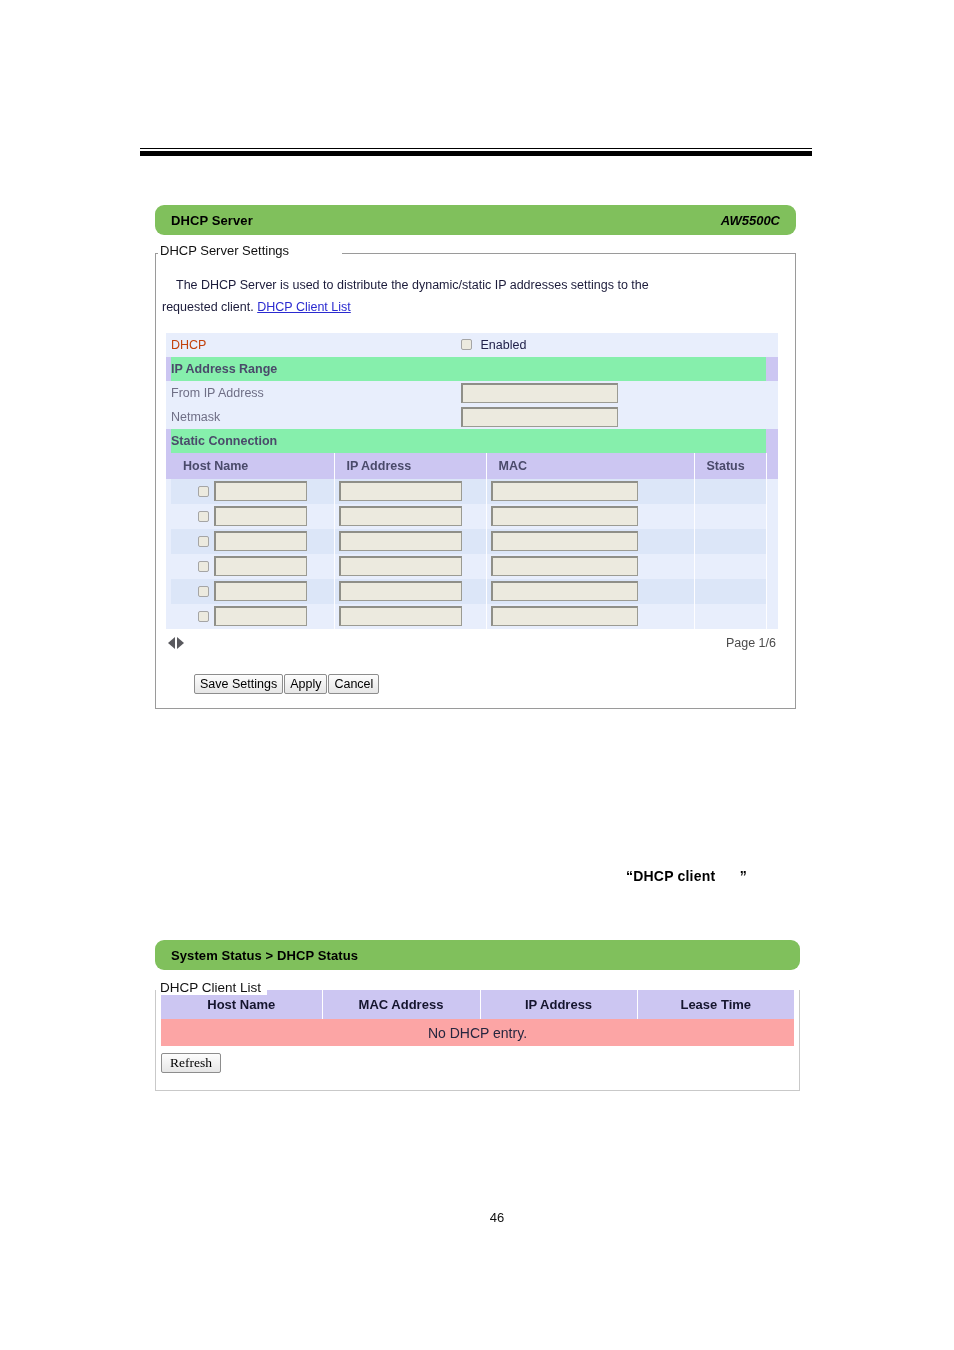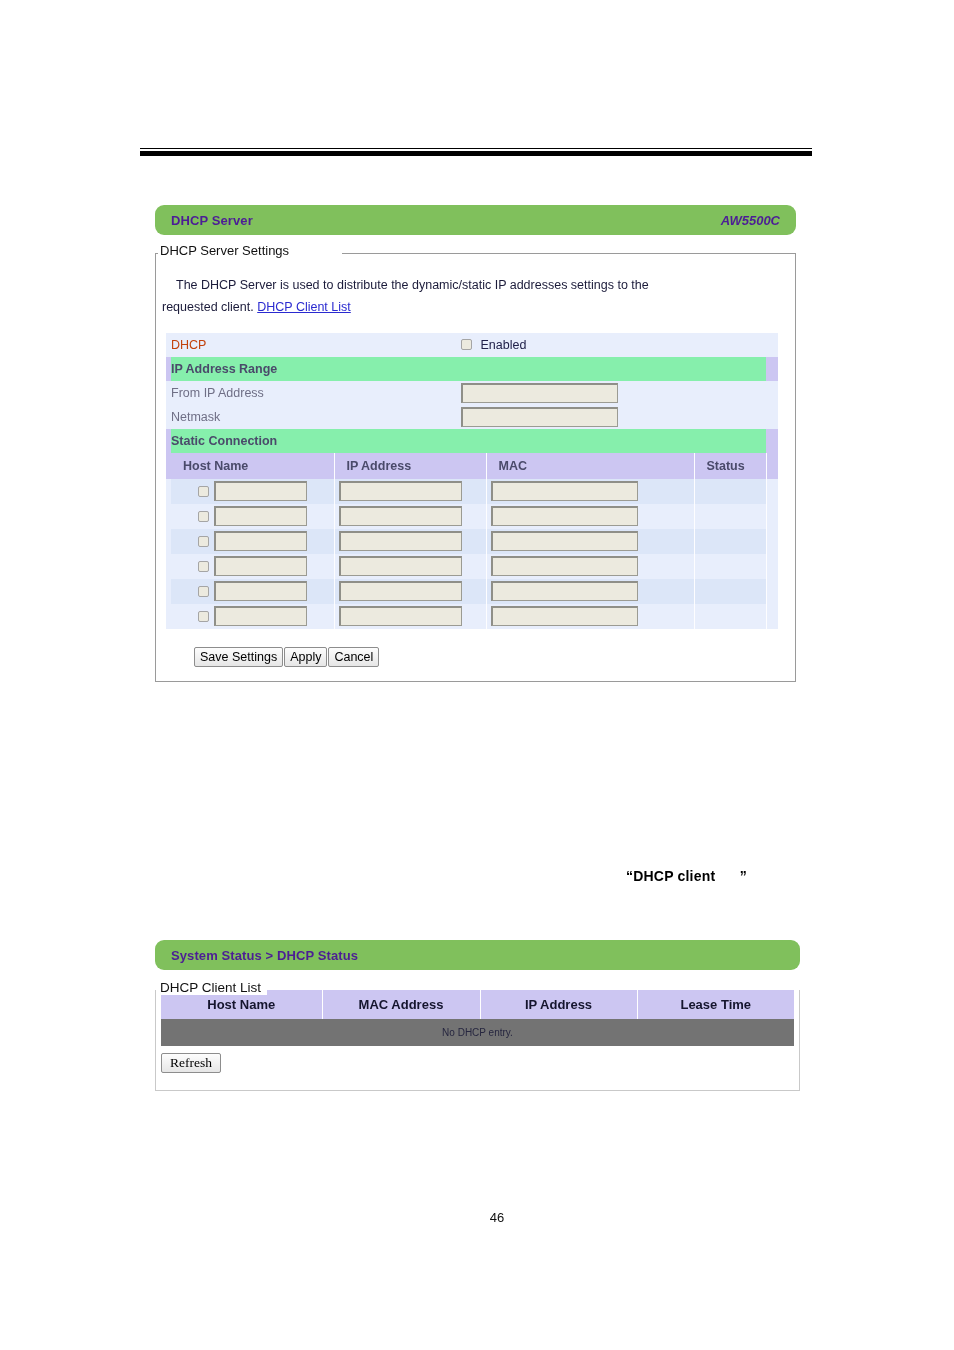--- a/index.html
+++ b/index.html
@@ -37,21 +37,21 @@
   
   .green-bar {
     background: #80c05c;
     border-radius: 9px;
     height: 30px;
     display: flex;
     align-items: center;
     justify-content: space-between;
     padding: 0 16px;
     box-sizing: border-box;
-    color: #4c1d95;
+    color: #000000;
   }
   .green-bar .gb-left {
     font-size: 13px;
     font-weight: bold;
     letter-spacing: .1px;
   }
   .green-bar .gb-right {
     font-size: 13px;
     font-weight: bold;
     font-style: italic;
@@ -297,24 +297,24 @@
     background: #ccc6f2;
     color: #15152e;
     font-weight: bold;
     font-size: 13px;
     text-align: center;
     height: 27px;
     border-right: 1px solid #ffffff;
   }
   table.clients th:last-child { border-right: none; }
   table.clients td.empty {
-    background: #737373;
+    background: #fca5a5;
     text-align: center;
     height: 25px;
-    font-size: 10px;
+    font-size: 14px;
     color: #26263f;
     font-weight: normal;
   }
   .refresh-wrap { margin: 7px 0 0 5px; }
 
   
   .page-number {
     position: absolute;
     left: 0;
     top: 1210px;
@@ -507,20 +507,27 @@
           </td>
           <td style="padding-left:4px;">
             <input type="text" class="txt mac" value="" style="">
           </td>
           <td></td>
           <td class="edge" style="border-right:none;"></td>
         </tr>
       </tbody>
     </table>
 
+    <div class="pager">
+      <div class="arrows">
+        <span class="tri left"></span>
+        <span class="tri right"></span>
+      </div>
+      <span class="page-label">Page 1/6</span>
+    </div>
 
     <div class="btn-row">
       <button class="btn">Save Settings</button>
       <button class="btn">Apply</button>
       <button class="btn">Cancel</button>
     </div>
   </div>
 </div>
 
 <div class="annot">“DHCP client      ”</div>

